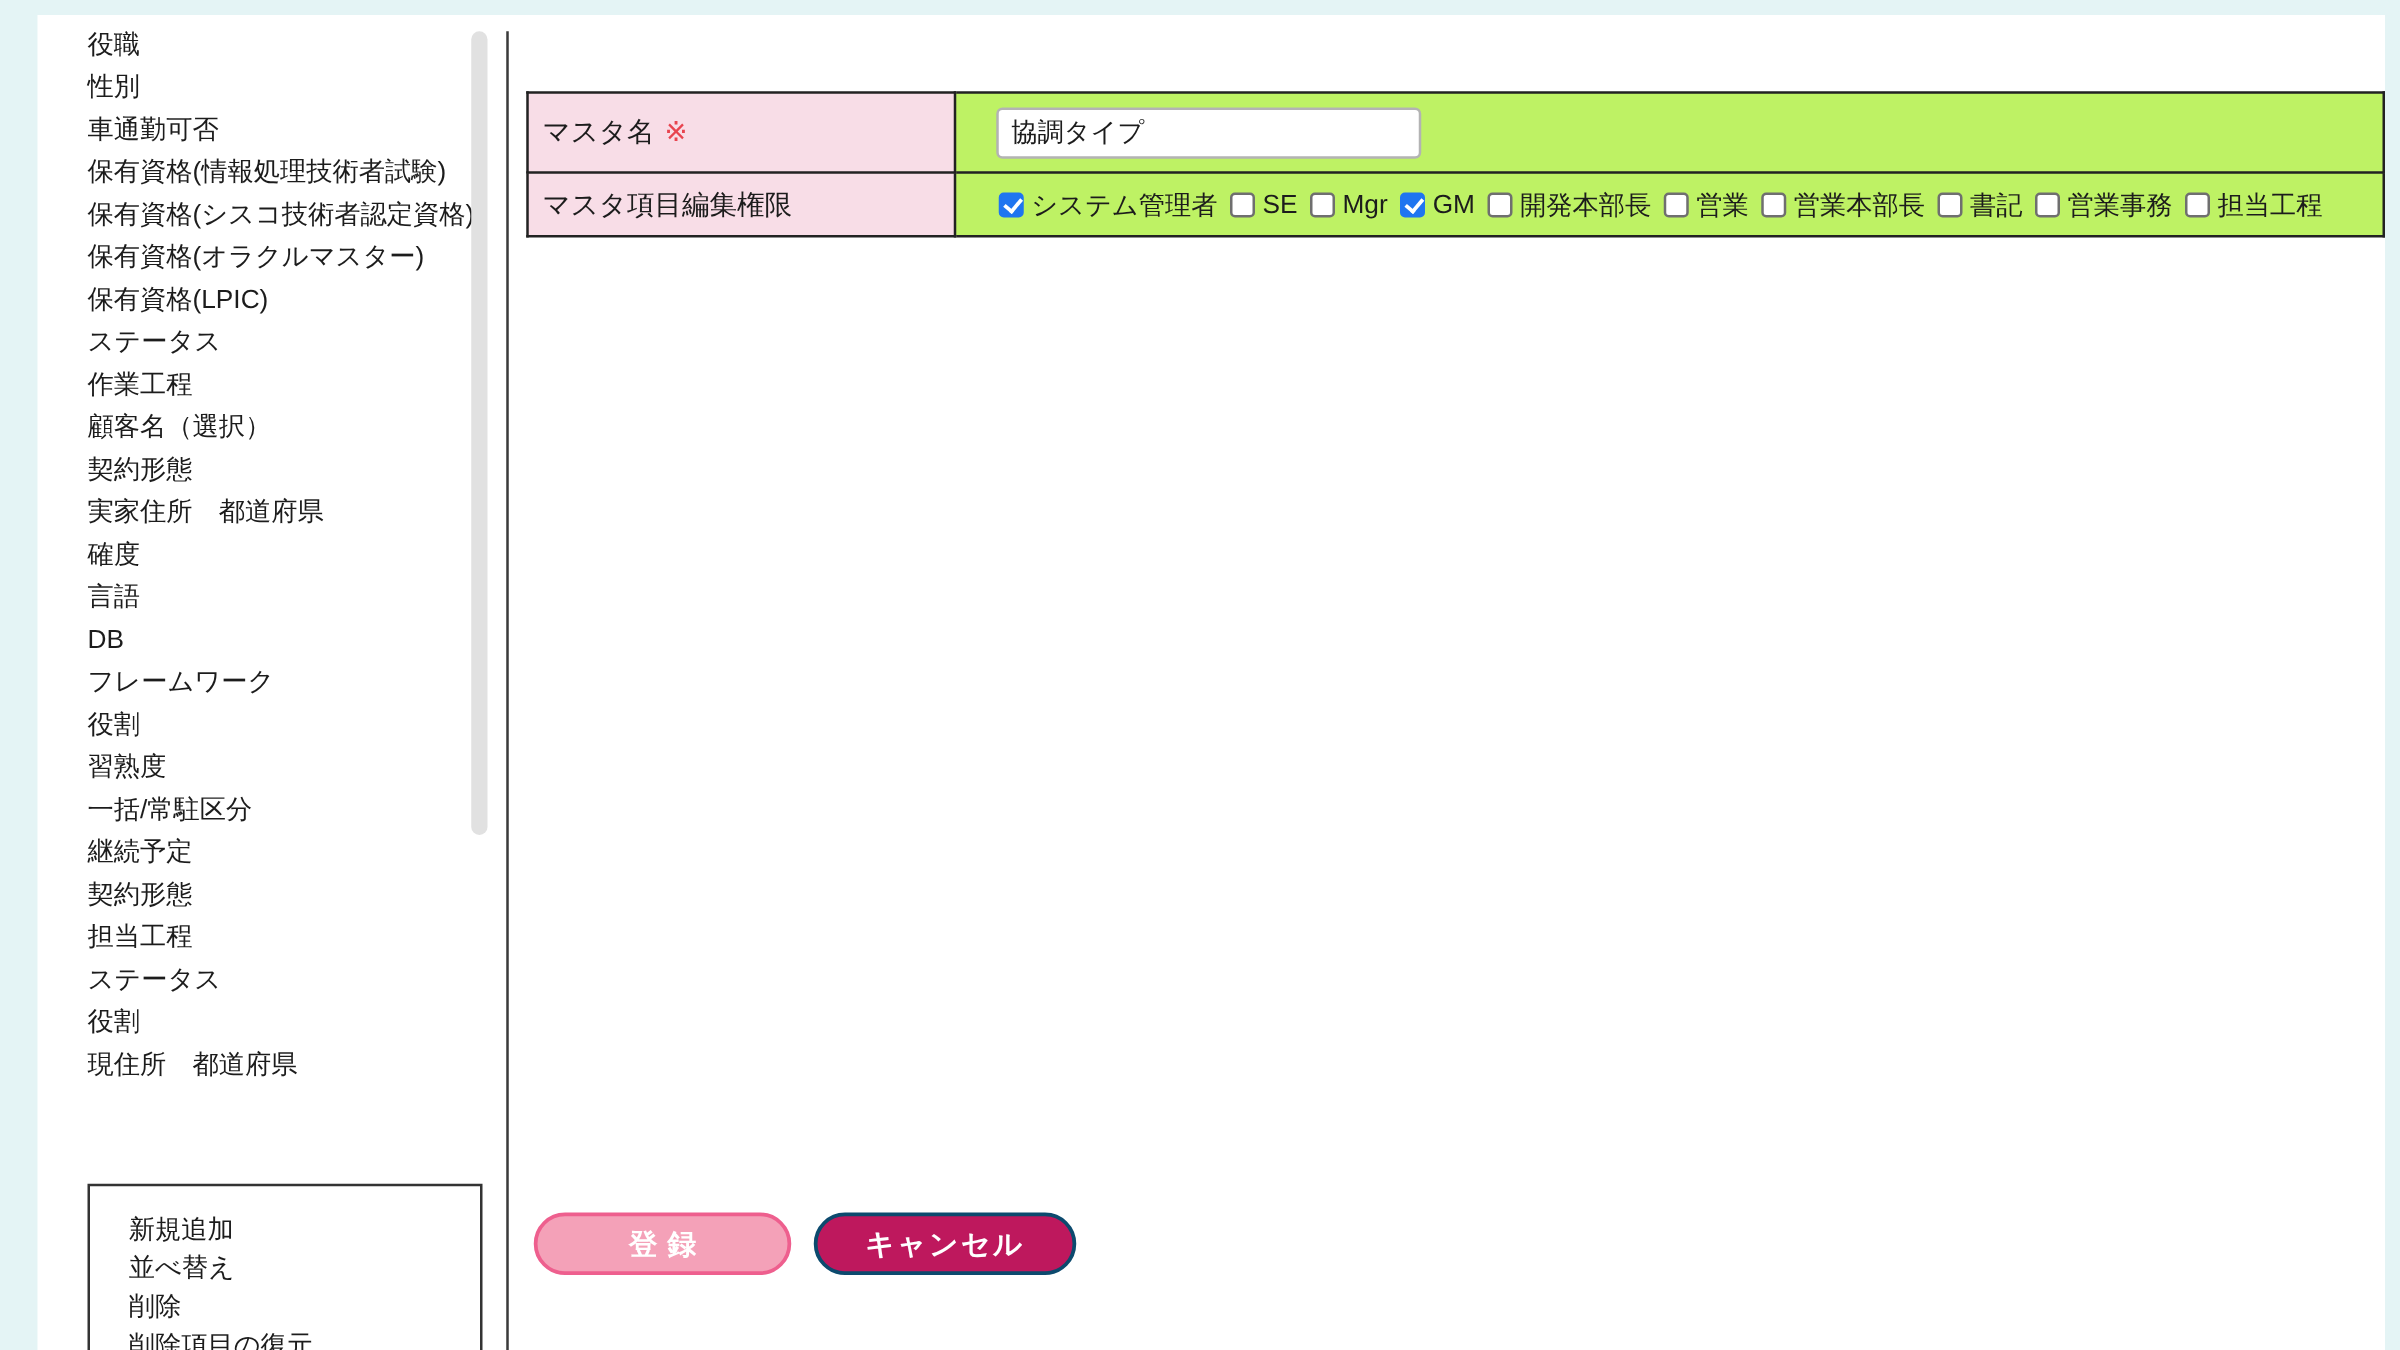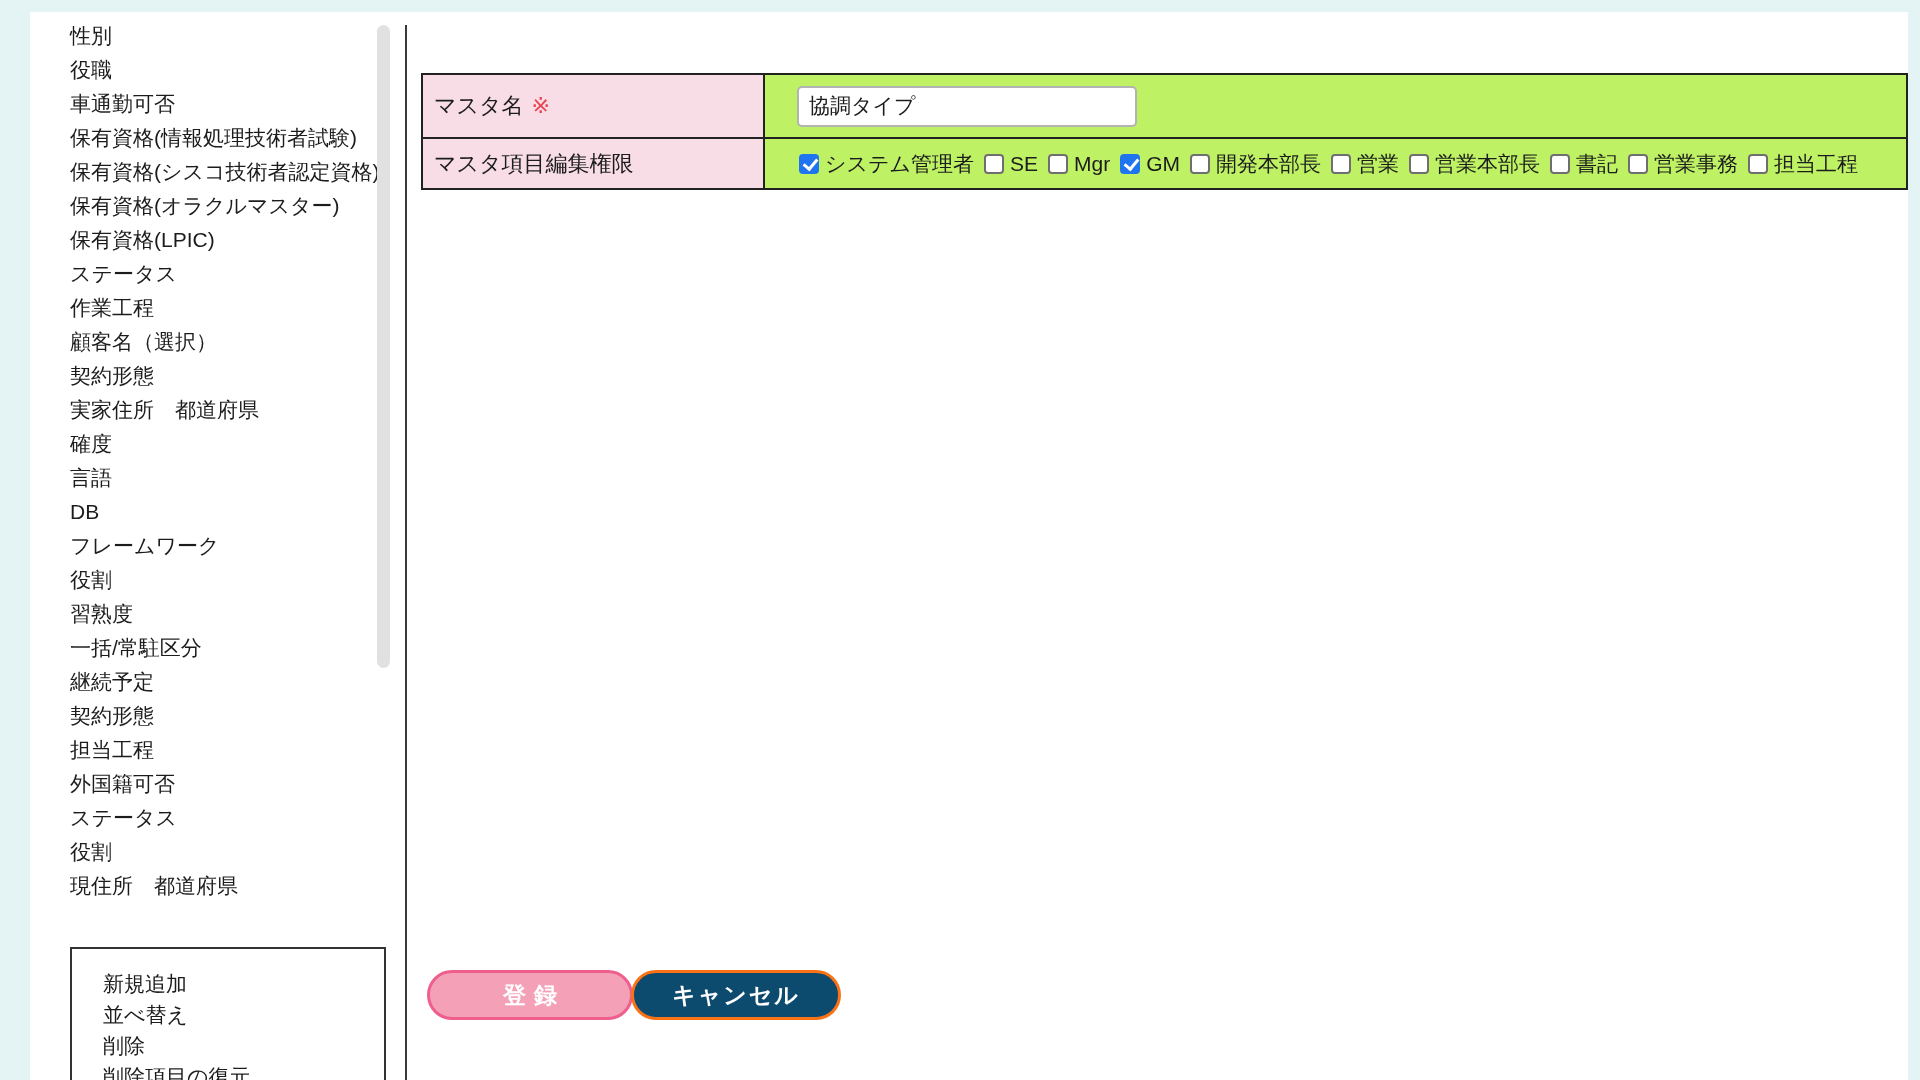--- a/index.html
+++ b/index.html
@@ -141,57 +141,56 @@
   }
   .btn-register {
     left: 427px;
     width: 206px;
     background: #f4a1b8;
     border: 3px solid #ee5f8e;
     letter-spacing: 8px;
     text-indent: 8px;
   }
   .btn-cancel {
-    left: 631px;
+    left: 651px;
     width: 210px;
-    background: #0c4a6e;
-    border: 3px solid #f97316;
+    background: #be185d;
+    border: 3px solid #0c4a6e;
     letter-spacing: 2px;
   }
 </style>
 </head>
 <body>
 
 <div class="screen">
   <div class="panel"></div>
 
   <div class="sidebar-list">
+    <div class="sidebar-item">役職</div>
     <div class="sidebar-item">性別</div>
-    <div class="sidebar-item">役職</div>
     <div class="sidebar-item">車通勤可否</div>
     <div class="sidebar-item">保有資格(情報処理技術者試験)</div>
     <div class="sidebar-item">保有資格(シスコ技術者認定資格)</div>
     <div class="sidebar-item">保有資格(オラクルマスター)</div>
     <div class="sidebar-item">保有資格(LPIC)</div>
     <div class="sidebar-item">ステータス</div>
     <div class="sidebar-item">作業工程</div>
     <div class="sidebar-item">顧客名（選択）</div>
     <div class="sidebar-item">契約形態</div>
     <div class="sidebar-item">実家住所　都道府県</div>
     <div class="sidebar-item">確度</div>
     <div class="sidebar-item">言語</div>
     <div class="sidebar-item">DB</div>
     <div class="sidebar-item">フレームワーク</div>
     <div class="sidebar-item">役割</div>
     <div class="sidebar-item">習熟度</div>
     <div class="sidebar-item">一括/常駐区分</div>
     <div class="sidebar-item">継続予定</div>
     <div class="sidebar-item">契約形態</div>
     <div class="sidebar-item">担当工程</div>
-    <div class="sidebar-item">外国籍可否</div>
     <div class="sidebar-item">ステータス</div>
     <div class="sidebar-item">役割</div>
     <div class="sidebar-item">現住所　都道府県</div>
   </div>
 
   <div class="scroll-thumb"></div>
   <div class="divider"></div>
 
   <div class="menu-box">
     <div class="sidebar-item">新規追加</div>

